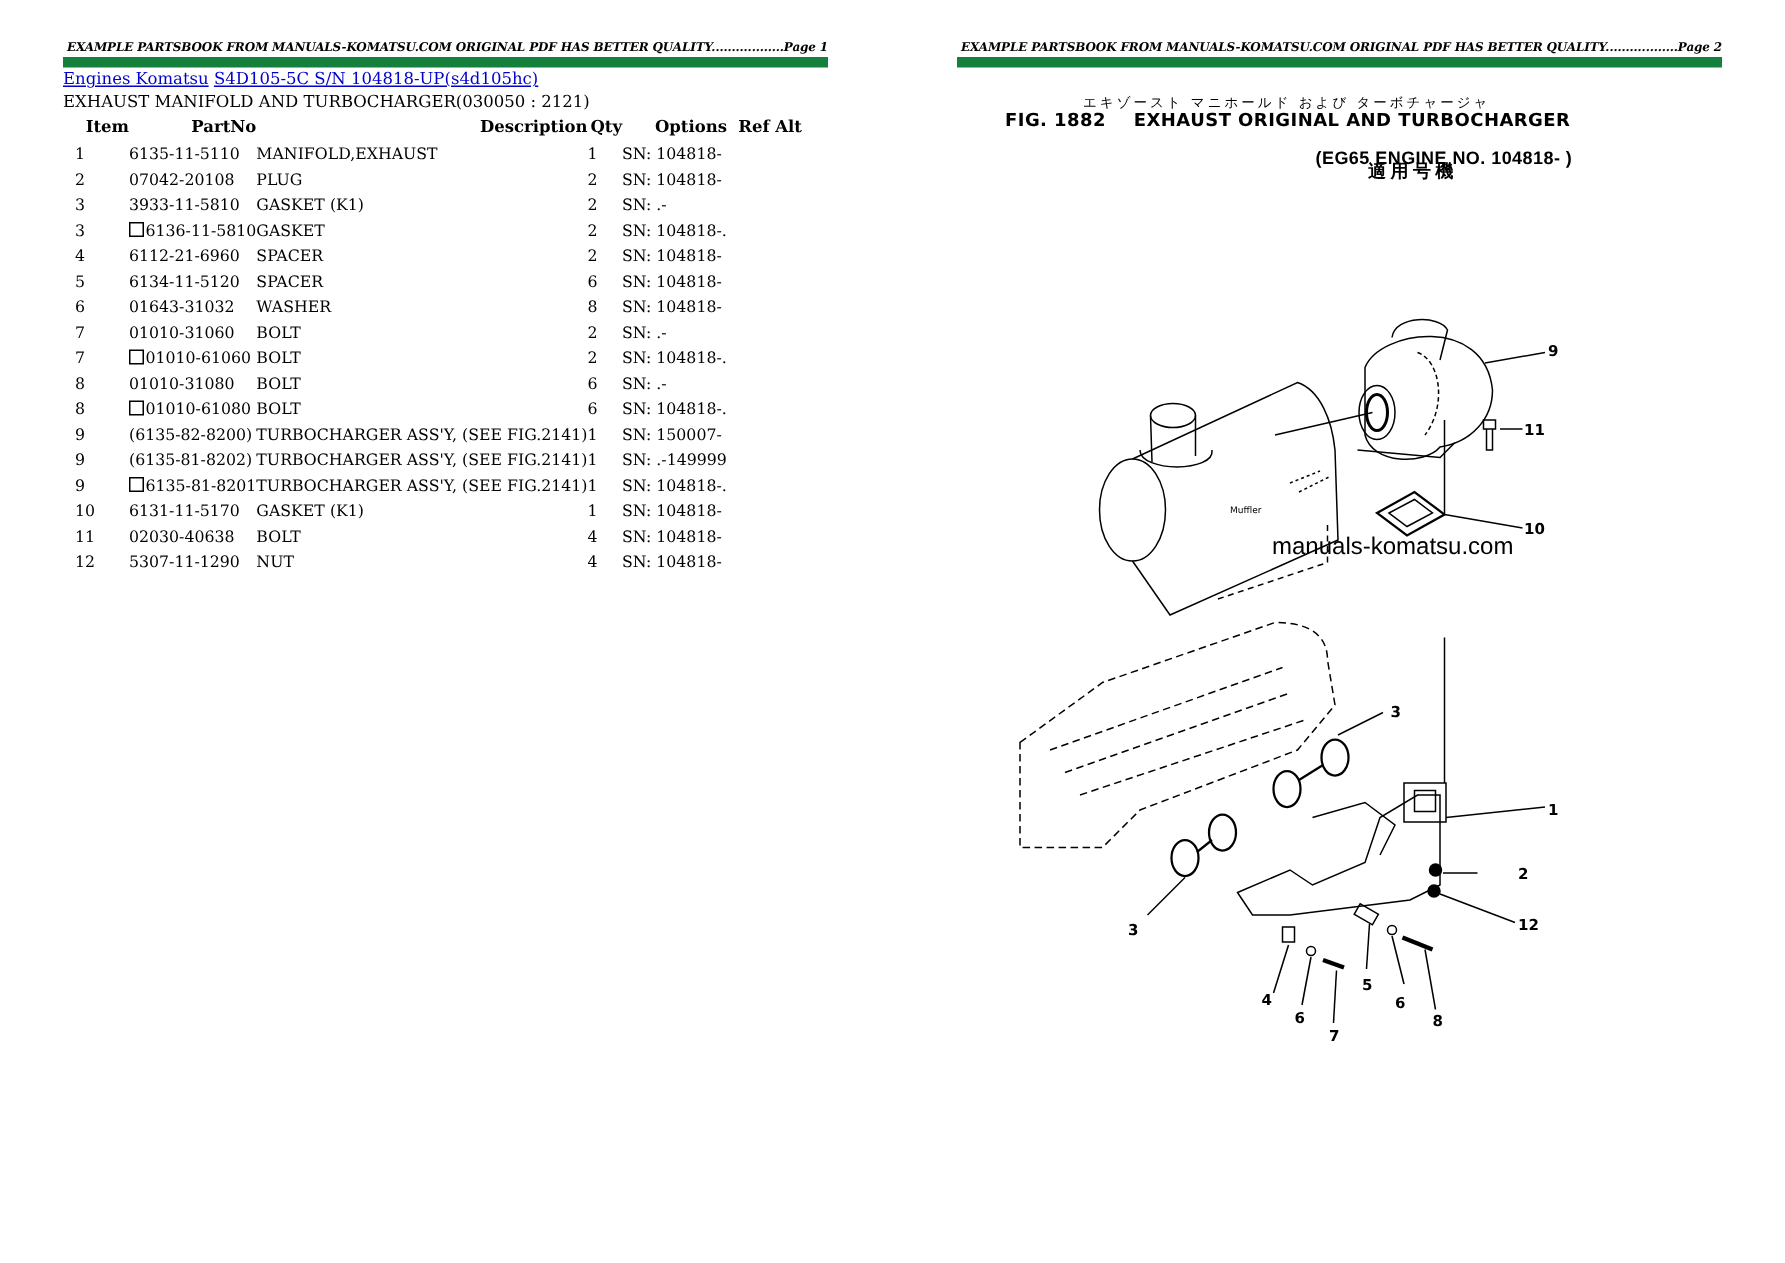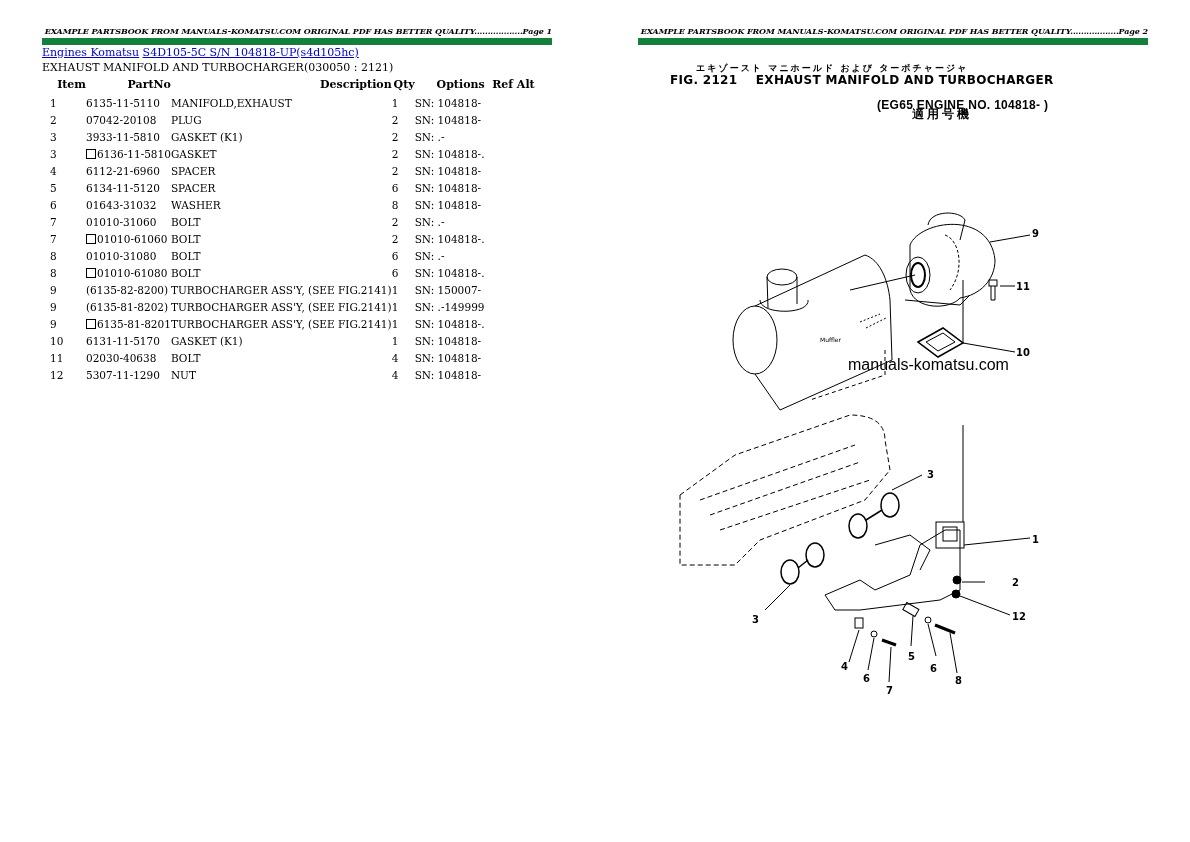--- a/index.html
+++ b/index.html
@@ -14,21 +14,21 @@
   table.parts th { font-weight:bold; font-size:11px; padding:0 0 3px 0; text-align:right; height:14px; }
   table.parts td { padding:0; height:17px; white-space:nowrap; vertical-align:middle; }
   .c-item { width:36px; padding-left:8px !important; }
   .c-part { width:83px; }
   .c-desc { width:211px; }
   .c-qty { width:23px; text-align:left; }
   .c-opt { width:70px; }
   .c-ref { width:50px; }
   th.c-item { text-align:left; padding-left:7px !important; }
   .chk { display:inline-block; width:8px; height:8px; border:1px solid #000; margin-right:1px; vertical-align:-1px; }
-  .fig-jp1 { position:absolute; left:696px; top:62px; font-family:"DejaVu Sans", sans-serif; font-size:9px; font-weight:bold; letter-spacing:2px; }
+  .fig-jp1 { position:absolute; left:722px; top:62px; font-family:"DejaVu Sans", sans-serif; font-size:9px; font-weight:normal; letter-spacing:2px; }
   .fig-title { position:absolute; left:670px; top:73px; font-family:"DejaVu Sans", sans-serif; font-weight:bold; font-size:12px; letter-spacing:0.3px; }
   .fig-title .num { margin-right:14px; }
   .fig-jp2 { position:absolute; left:912px; top:89px; font-family:"DejaVu Sans", sans-serif; font-size:12px; font-weight:bold; letter-spacing:3px;margin-top:17px; }
   .fig-sub { position:absolute; left:877px; top:98px; font-family:Liberation Sans, sans-serif; font-weight:bold; font-size:12px; letter-spacing:0.3px; }
   .watermark { position:absolute; left:848px; top:356px; font-family:Liberation Sans, sans-serif; font-size:16px; }
   svg.drawing { position:absolute; left:660px; top:200px; }
   .callout { font-family:"DejaVu Sans", sans-serif; font-size:10px; font-weight:bold; fill:#000; }
 </style>
 </head>
 <body>
@@ -189,22 +189,22 @@
         <td class="c-opt"><span>SN: 104818-</span></td>
         <td class="c-ref"><span></span></td>
       </tr>
     </tbody>
 </table>
 
 <div id="hdr2" class="page-hdr">EXAMPLE PARTSBOOK FROM MANUALS-KOMATSU.COM ORIGINAL PDF HAS BETTER QUALITY..................Page 2</div>
 
 <div class="fig-jp1">エキゾースト マニホールド および ターボチャージャ</div>
 <div class="fig-title">
-  <span class="num">FIG. 2121</span>
-  <span>EXHAUST MANIFOLD AND TURBOCHARGER</span>
+  <span class="num">FIG. 1882</span>
+  <span>EXHAUST ORIGINAL AND TURBOCHARGER</span>
 </div>
 <div class="fig-jp2">適用号機</div>
 <div class="fig-sub">(EG65 ENGINE NO. 104818- )</div>
 
 <svg class="drawing" width="420" height="500" viewBox="0 0 420 500" fill="none" stroke="#000" stroke-width="1">
 
   <g>
     <ellipse cx="95" cy="140" rx="22" ry="34"></ellipse>
     <path d="M95 106 L205 55 C220 60 228 80 230 100 L232 160 L120 210 L95 174"></path>
     <path d="M225 150 L225 175 L150 200" stroke-dasharray="4 3"></path>

